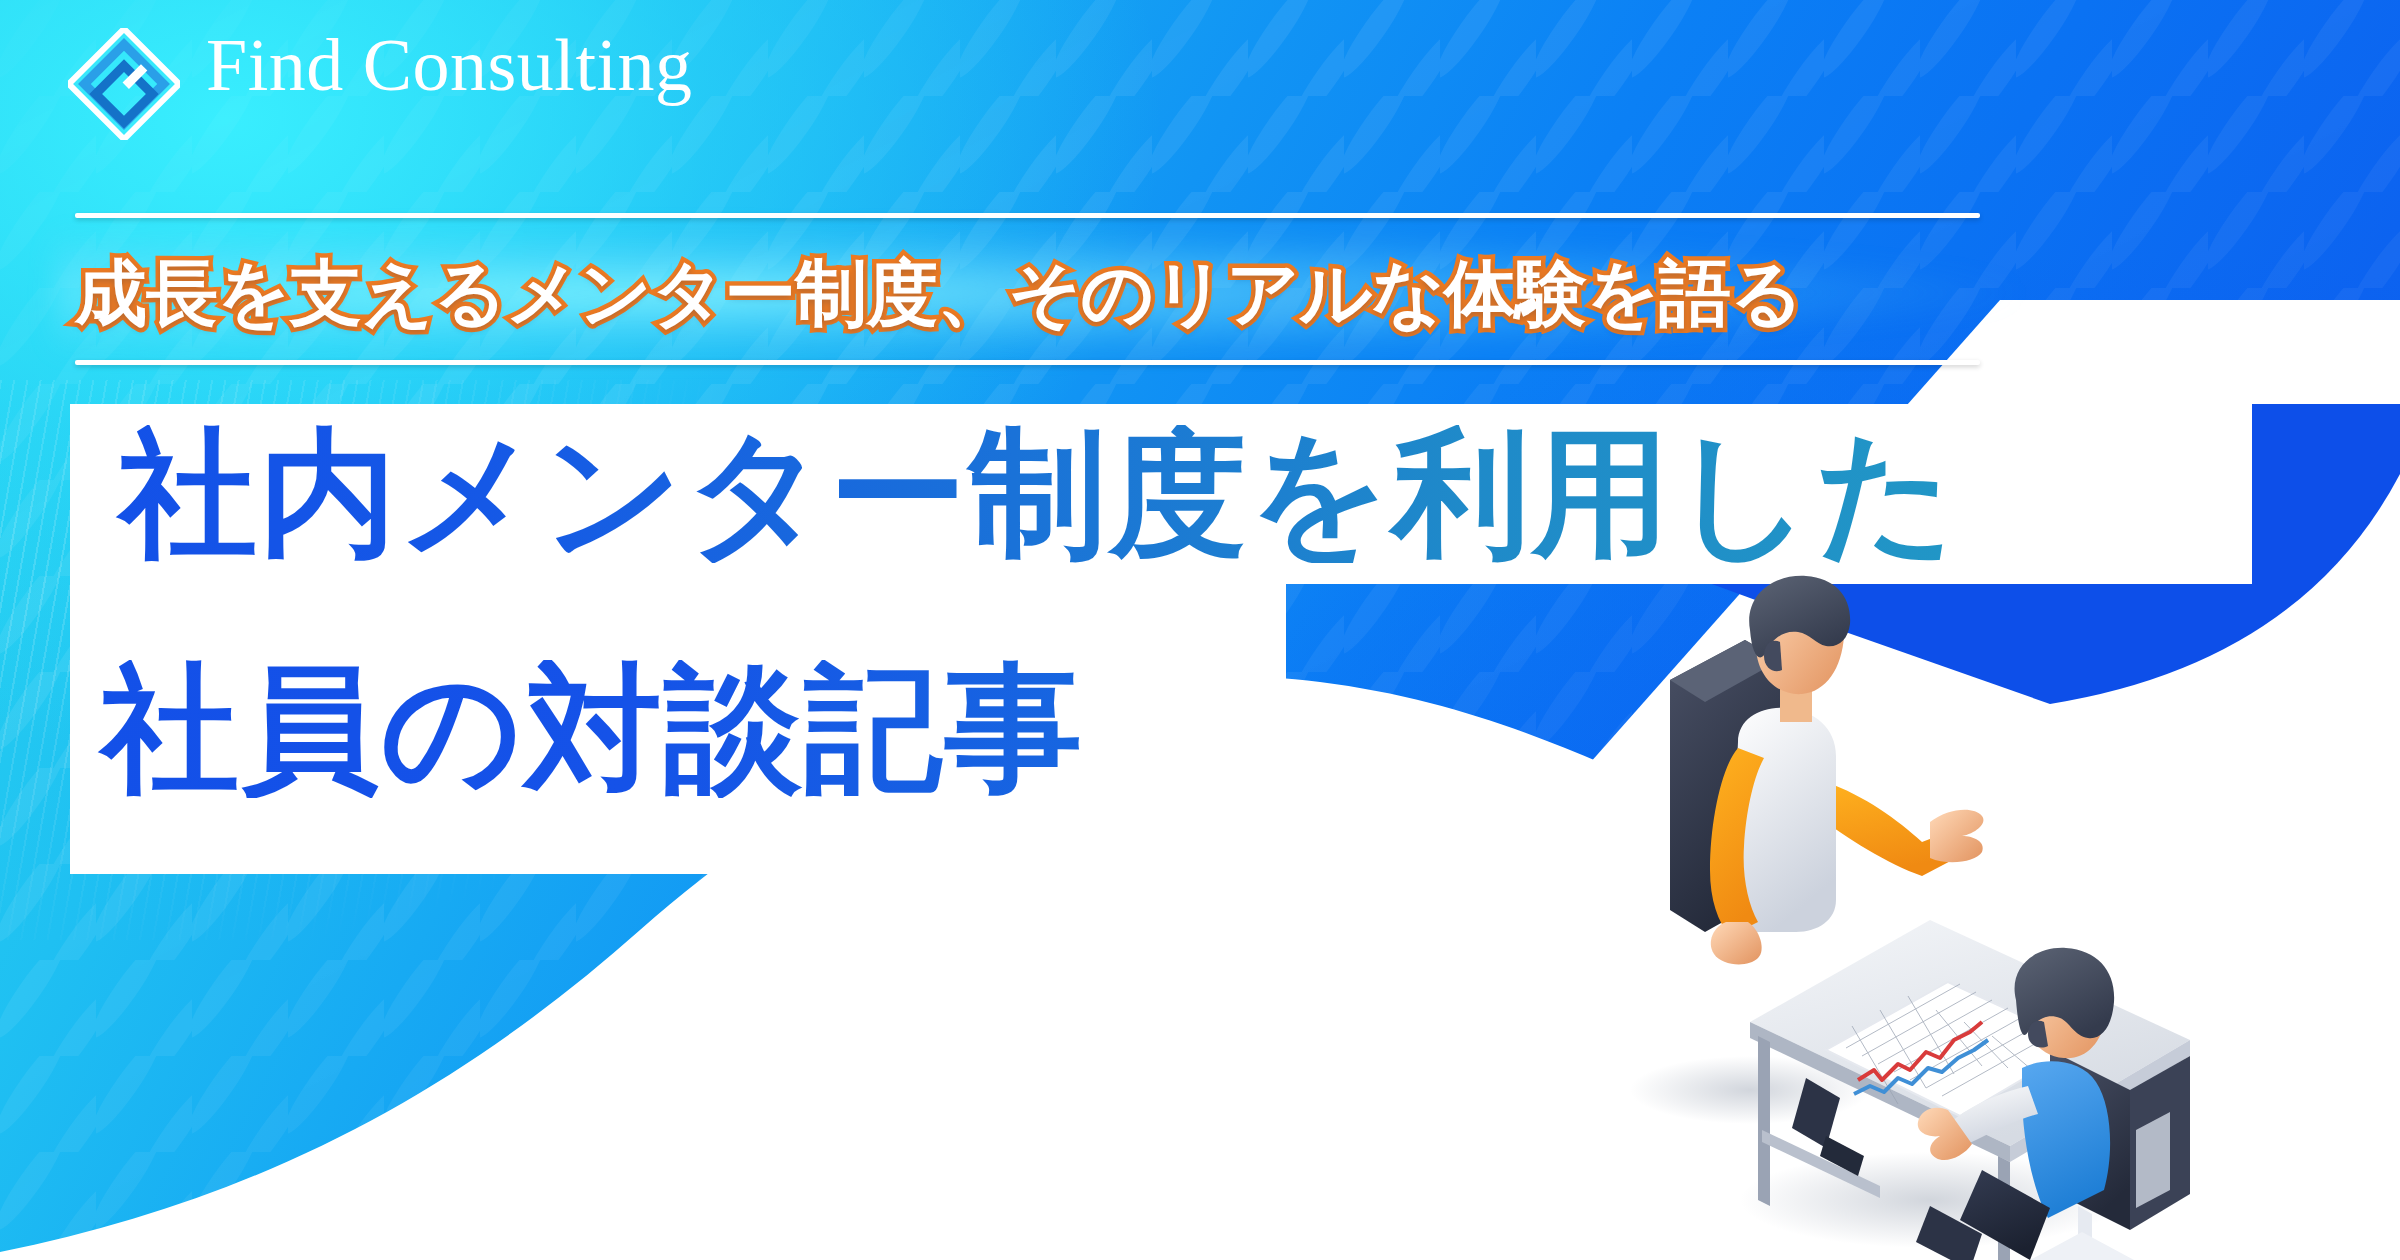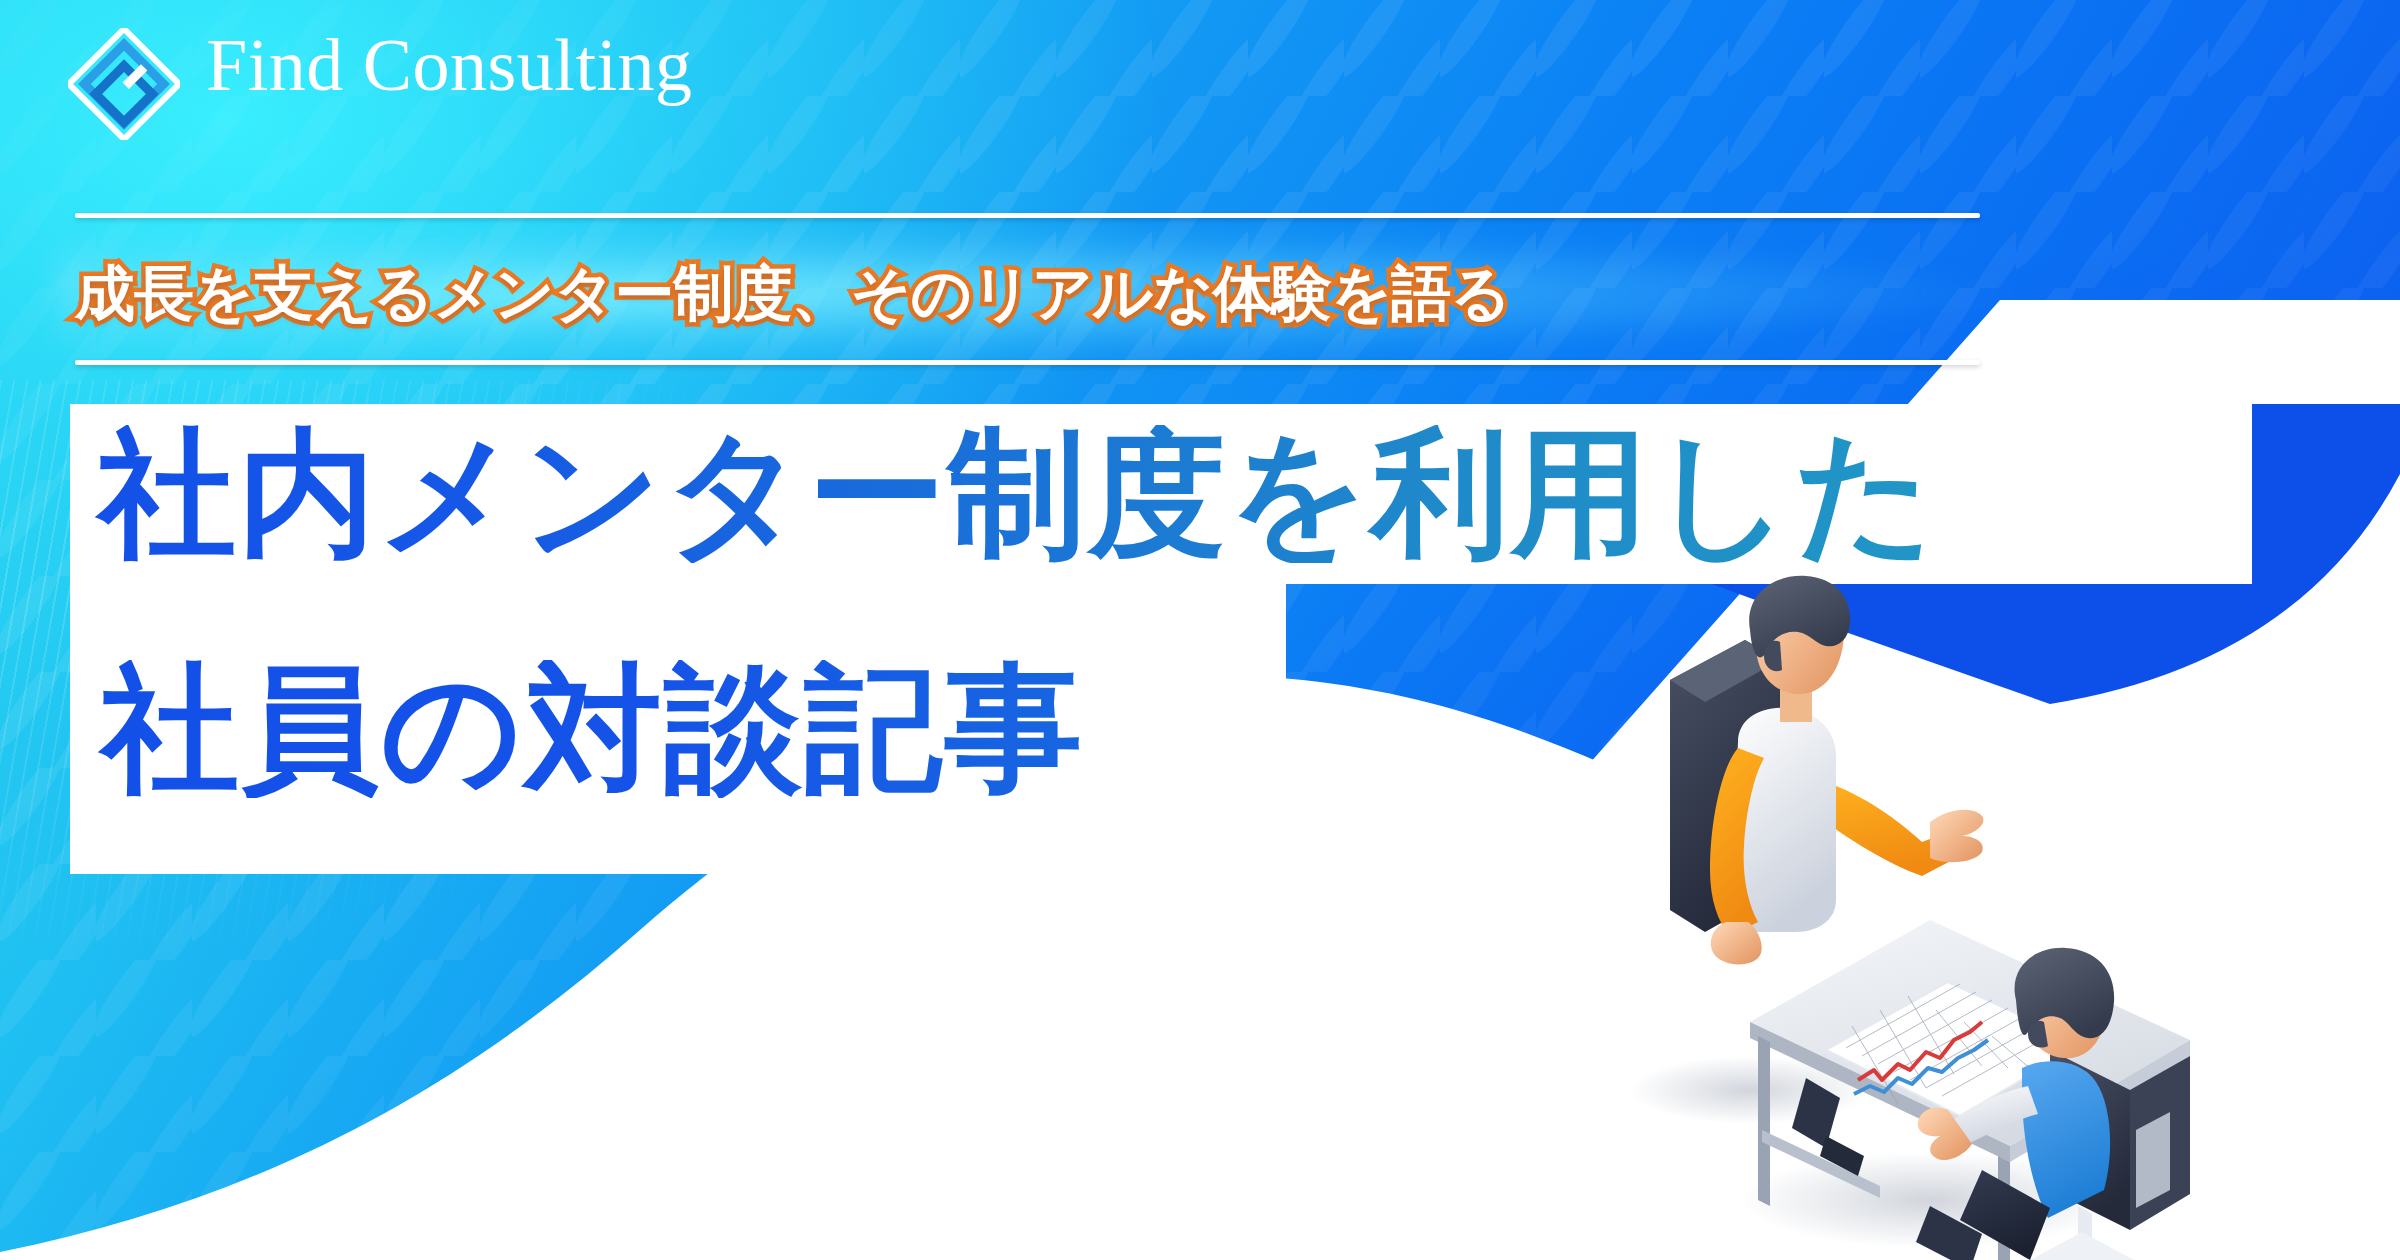--- a/index.html
+++ b/index.html
@@ -86,21 +86,21 @@
   }
   .kicker-glow{
     position:absolute;left:-20px;top:-10px;width:1960px;height:130px;
     background:radial-gradient(ellipse at 30% 50%, rgba(140,245,255,.75) 0%, rgba(110,225,255,.35) 40%, rgba(110,225,255,0) 72%);
     filter:blur(12px);
   }
   .kicker{
     position:relative;
     font-family:"DejaVu Sans","Liberation Sans",sans-serif;
     font-weight:700;
-    font-size:60px;line-height:1;
+    font-size:72px;line-height:1;
     color:#ffffff;
     letter-spacing:-1px;
     white-space:nowrap;
     -webkit-text-stroke:9px #ec7a22;
     paint-order:stroke fill;
     text-shadow:0 3px 6px rgba(0,40,90,.22);
   }
 
   
   .title-box{
@@ -111,21 +111,21 @@
   .title-box-2{left:70px;top:584px;width:1216px;height:290px;}
 
   .title-line{
     font-family:"DejaVu Sans","Liberation Sans",sans-serif;
     font-weight:700;
     font-size:138px;line-height:1;
     letter-spacing:2px;
     white-space:nowrap;
   }
   .title-line-1{
-    padding-left:28px;
+    padding-left:49px;
     background:linear-gradient(90deg,#1350e8 0%,#1558e6 22%,#1a72d8 50%,#1f8ac9 74%,#2196c6 100%);
     -webkit-background-clip:text;background-clip:text;
     color:transparent;-webkit-text-fill-color:transparent;
   }
   .title-line-2{
     padding-left:31px;
     background:linear-gradient(90deg,#1350e8 0%,#1552e8 55%,#1766e0 100%);
     -webkit-background-clip:text;background-clip:text;
     color:transparent;-webkit-text-fill-color:transparent;
   }

